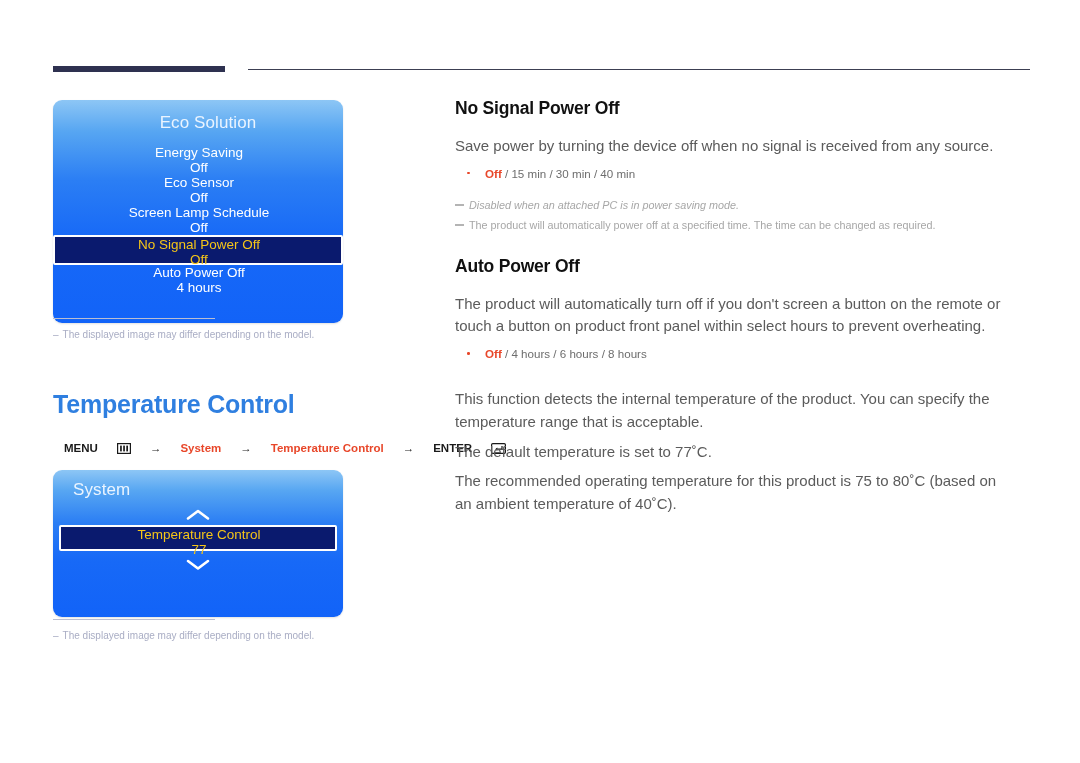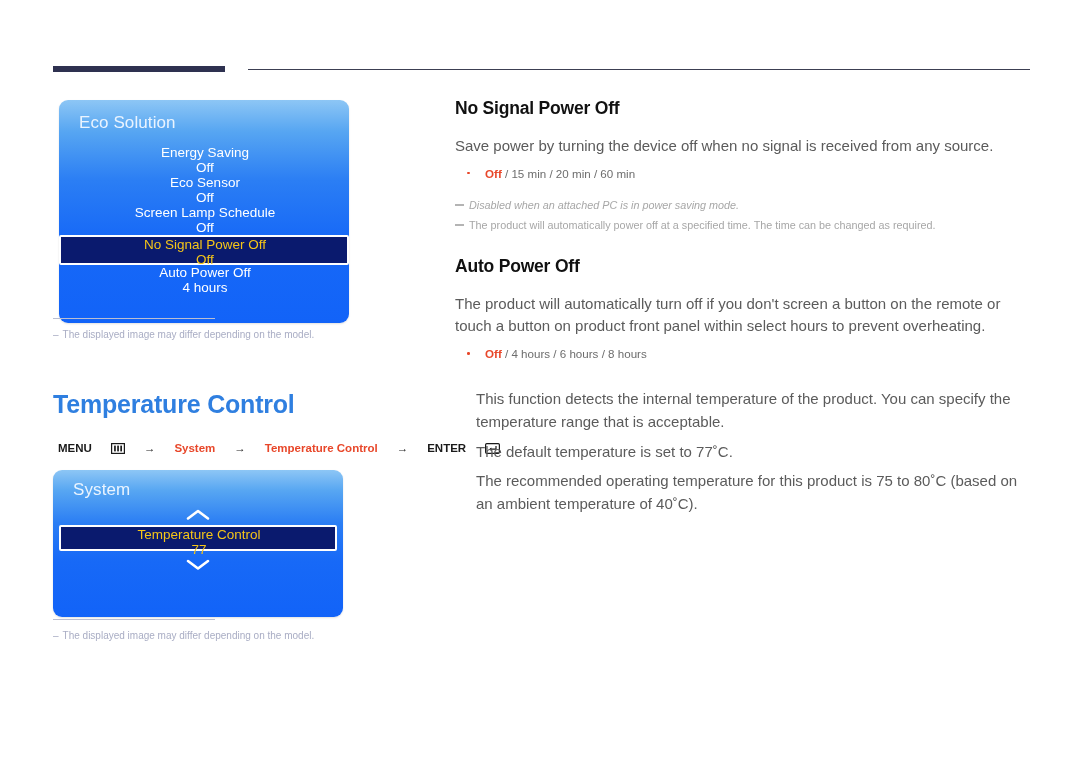--- a/index.html
+++ b/index.html
@@ -79,24 +79,25 @@
     border-radius: 2px;
     color: #f5c518;
     height: 26px;
     padding: 0 14px 0 16px;
   }
   .osd-row.selected .osd-label,
   .osd-row.selected .osd-value { color: #f5c518; }
 
   
   #panel-eco {
-    left: 59px;
+    left: 53px;
     top: 100px;
     width: 290px;
     height: 223px;
+    text-align: center;
   }
   #panel-eco .osd-title { margin-top: 13px; }
   #panel-eco .rows { margin-top: 12px; }
   #panel-eco .osd-row { height: 30px; margin-bottom: 0; }
   #panel-eco .osd-row + .osd-row { margin-top: 0; }
   #panel-eco .rows > * { margin-bottom: 0; }
 
   
   #panel-system {
     left: 53px;
@@ -143,21 +144,21 @@
     top: 390px;
     color: #2f7fe0;
     font-size: 25px;
     font-weight: bold;
     letter-spacing: -.2px;
   }
 
   
   .menu-path {
     position: absolute;
-    left: 58px;
+    left: 64px;
     top: 442px;
     font-size: 11.5px;
     font-weight: bold;
     color: #1a1a1a;
     white-space: nowrap;
     display: flex;
     align-items: center;
     gap: 14px;
   }
   .menu-path .mp-red { color: #e8472a; }
@@ -233,21 +234,21 @@
   }
   .note-line .cont { display: block; padding-left: 9px; }
 
   .block { margin-bottom: 0; }
   .mt-16 { margin-top: 16px; }
   .mt-22 { margin-top: 22px; }
   .mt-6  { margin-top: 15px; font-style: italic; }
 
   .temp-block {
     position: absolute;
-    left: 476px;
+    left: 455px;
     top: 388px;
     width: 560px;
   }
   .temp-block p.doc-p { margin-bottom: 7px; }
 </style>
 </head>
 <body>
 
 <div class="page">
 
@@ -340,21 +341,21 @@
       <span class="note-dash">–</span><span>The displayed image may differ depending on the model.</span>
     </div>
   </div>
 
   <div class="right-col">
 
     <section class="block">
       <h2 class="doc-h2">No Signal Power Off</h2>
       <p class="doc-p mt-16">Save power by turning the device off when no signal is received from any source.</p>
       <ul class="opts">
-        <li><span>Off</span><span class="sep"> / 15 min / 20 min / 60 min</span></li>
+        <li><span>Off</span><span class="sep"> / 15 min / 30 min / 40 min</span></li>
       </ul>
       <div class="note-line mt-6"><span>Disabled when an attached PC is in power saving mode.</span></div>
       <div class="note-line"><span>The product will automatically power off at a specified time. The time can be changed as required.</span></div>
     </section>
 
     <section class="block mt-22">
       <h2 class="doc-h2">Auto Power Off</h2>
       <p class="doc-p mt-16">The product will automatically turn off if you don't screen a button on the remote or touch a button on product front panel within select hours to prevent overheating.</p>
       <ul class="opts">
         <li><span>Off</span><span class="sep"> / 4 hours / 6 hours / 8 hours</span></li>

